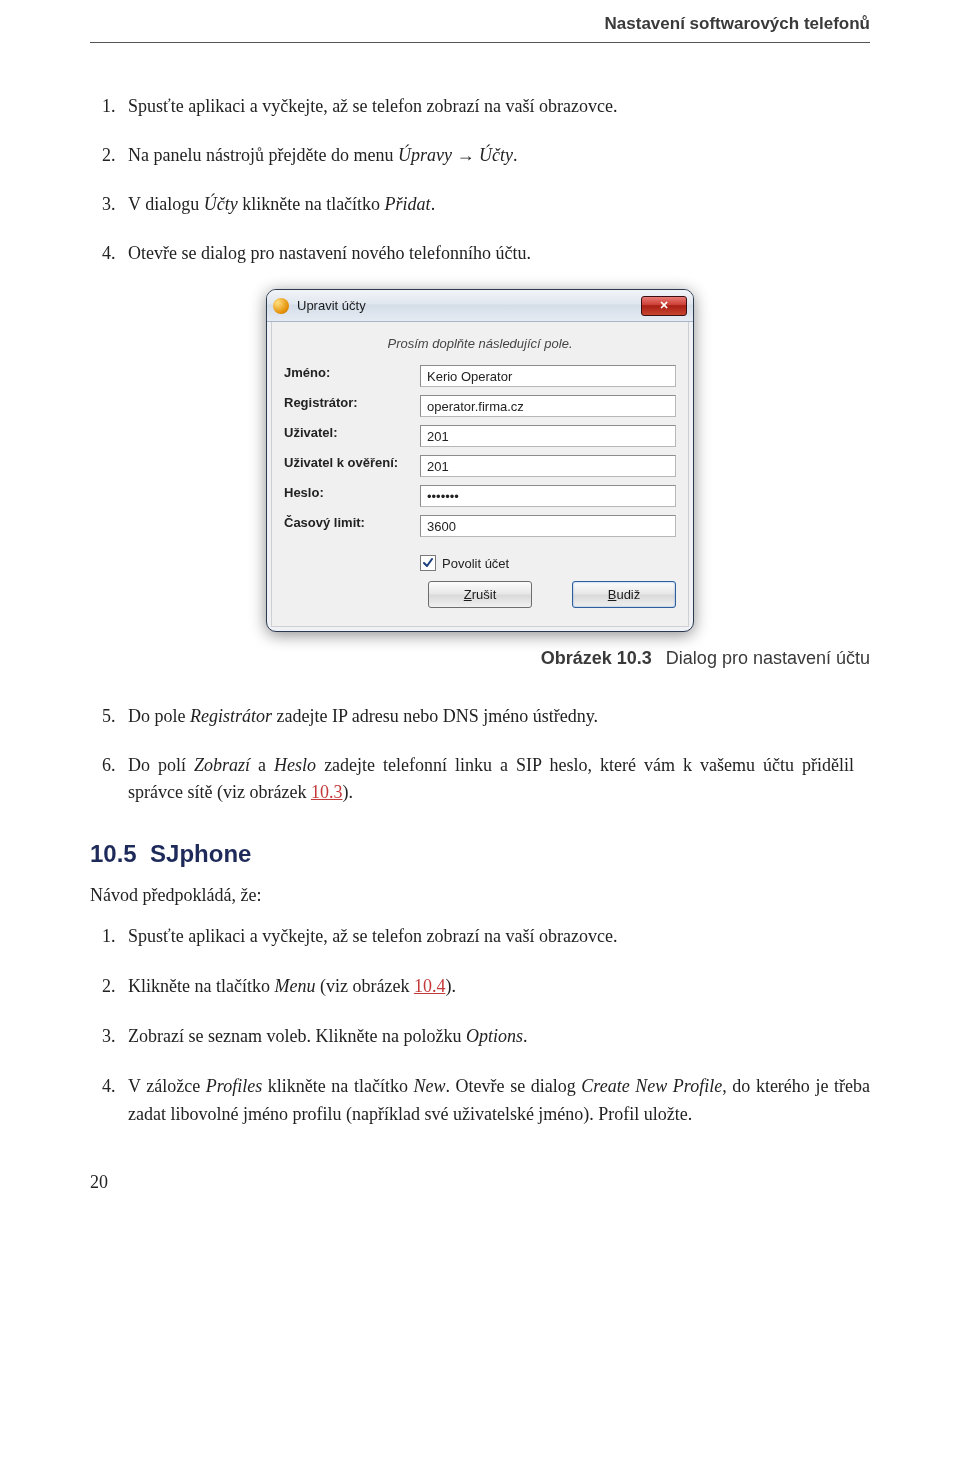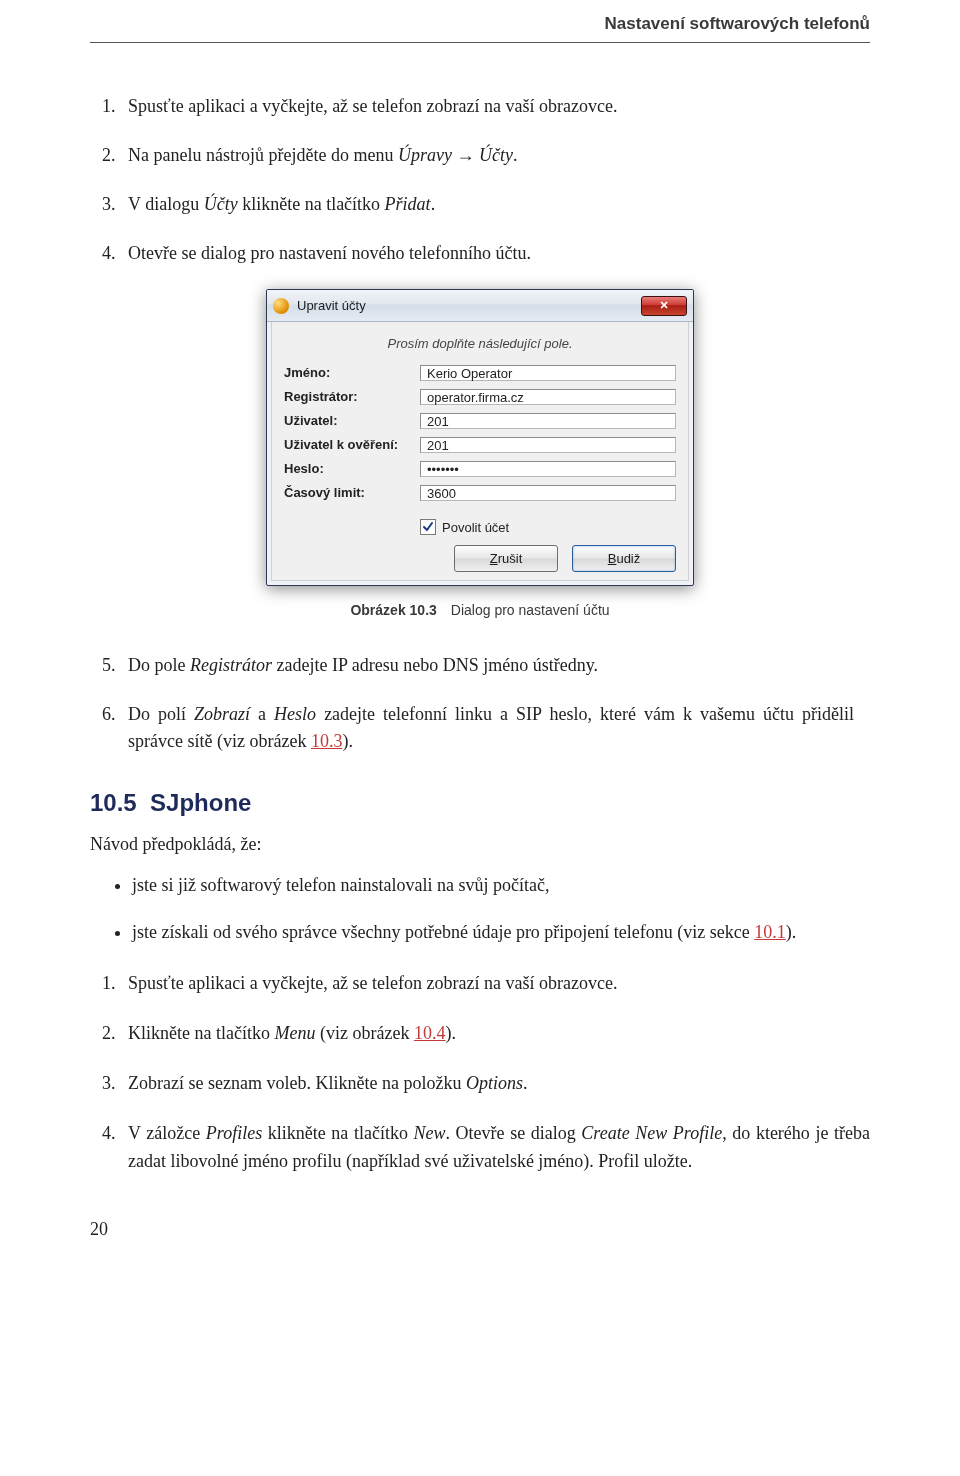--- a/index.html
+++ b/index.html
@@ -38,21 +38,21 @@
   }
   em, .ital { font-style: italic; }
   .figure-wrap {
     display: flex;
     justify-content: center;
     margin: 6px 0 14px 0;
   }
   .dialog-shadow {
     width: 426px;
     border: 1px solid #2c3a51;
-    border-radius: 2px;
+    border-radius: 10px;
     box-shadow: 0 3px 16px rgba(0,0,0,.45);
     background: #eef2f7;
     position: relative;
     overflow: hidden;
   }
   .dlg-titlebar {
     height: 31px;
     background: linear-gradient(#f2f4f8 0%, #e1e7ef 45%, #d4dde8 48%, #e5ebf2 100%);
     border-bottom: 1px solid #a9b7c8;
     display: flex;
@@ -81,21 +81,21 @@
   }
   .dlg-close span {
     font-family: Arial, sans-serif;
     color:#fff; font-weight:bold; font-size:11px; line-height:1;
   }
   .dlg-body {
     background: #f0f0f0;
     border: 1px solid #cfcfcf;
     border-top: none;
     margin: 0 4px 4px 4px;
-    padding: 14px 12px 8px 12px;
+    padding: 14px 12px 18px 12px;
     font-family: "Segoe UI", Tahoma, sans-serif;
   }
   .dlg-prompt {
     text-align: center;
     font-style: italic;
     color: #454545;
     font-size: 13px;
     margin-bottom: 14px;
   }
   .form-row {
@@ -109,21 +109,21 @@
     width: 136px;
     font-weight: bold;
     color: #222;
   }
   .form-row .field {
     flex: 1;
     border: 1px solid #b7b7b7;
     border-top-color: #8c8c8c;
     border-left-color: #8c8c8c;
     background: #fff;
-    height: 16px;
+    height: 22px;
     padding: 0 6px;
     font-family: "Segoe UI", Tahoma, sans-serif;
     font-size: 13px;
     color: #222;
     box-sizing: border-box;
     display: flex;
     align-items: center;
   }
   .chk-row {
     display: flex;
@@ -151,31 +151,32 @@
     height: 25px;
     border: 1px solid #6d6d6d;
     border-radius: 3px;
     background: linear-gradient(#fdfdfd, #e7e7e7 48%, #d9d9d9 52%, #f0f0f0);
     font-family: "Segoe UI", Tahoma, sans-serif;
     font-size: 13px;
     color: #1b1b1b;
     display:flex;align-items:center;justify-content:center;
     padding: 0 10px;
     text-decoration: none;
+    margin-left: 26px;
   }
   .btn-win.default {
     border-color:#2b5e9b;
     box-shadow: 0 0 2px #7aa9e0 inset;
   }
   .btn-win .mn { text-decoration: underline; }
   .caption {
-    text-align: center;
+    text-align: right;
     font-family: Verdana, Arial, sans-serif;
     font-weight: bold;
-    font-size: 14px;
+    font-size: 18px;
     color: #3a3a3a;
     margin: 16px 0 34px 0;
   }
   .caption .capname { font-weight: bold; }
   .caption .captext { font-weight: normal; margin-left: 14px; }
   ol.mid-steps {
     margin: 0 16px 34px 0;
     padding-left: 30px;
     font-size: 18px;
     line-height: 1.5;
@@ -308,26 +309,20 @@
       <span>Do polí </span><em>Zobrazí</em><span> a </span><em>Heslo</em><span> zadejte telefonní linku a SIP heslo, které vám k vašemu účtu přidělil správce sítě (viz obrázek </span><a class="reflink">10.3</a><span>).</span>
     </li>
   </ol>
 
   <h2 class="section">
     <span>10.5</span>&nbsp;&nbsp;<span>SJphone</span>
   </h2>
 
   <p class="intro">Návod předpokládá, že:</p>
 
-  <ul class="bullets">
-    <li>jste si již softwarový telefon nainstalovali na svůj počítač,</li>
-    <li>
-      <span>jste získali od svého správce všechny potřebné údaje pro připojení telefonu (viz sekce </span><a class="reflink">10.1</a><span>).</span>
-    </li>
-  </ul>
 
   <ol class="bottom-steps" start="1">
     <li>Spusťte aplikaci a vyčkejte, až se telefon zobrazí na vaší obrazovce.</li>
     <li>
       <span>Klikněte na tlačítko </span><em>Menu</em><span> (viz obrázek </span><a class="reflink">10.4</a><span>).</span>
     </li>
     <li>
       <span>Zobrazí se seznam voleb. Klikněte na položku </span><em>Options</em><span>.</span>
     </li>
     <li>

